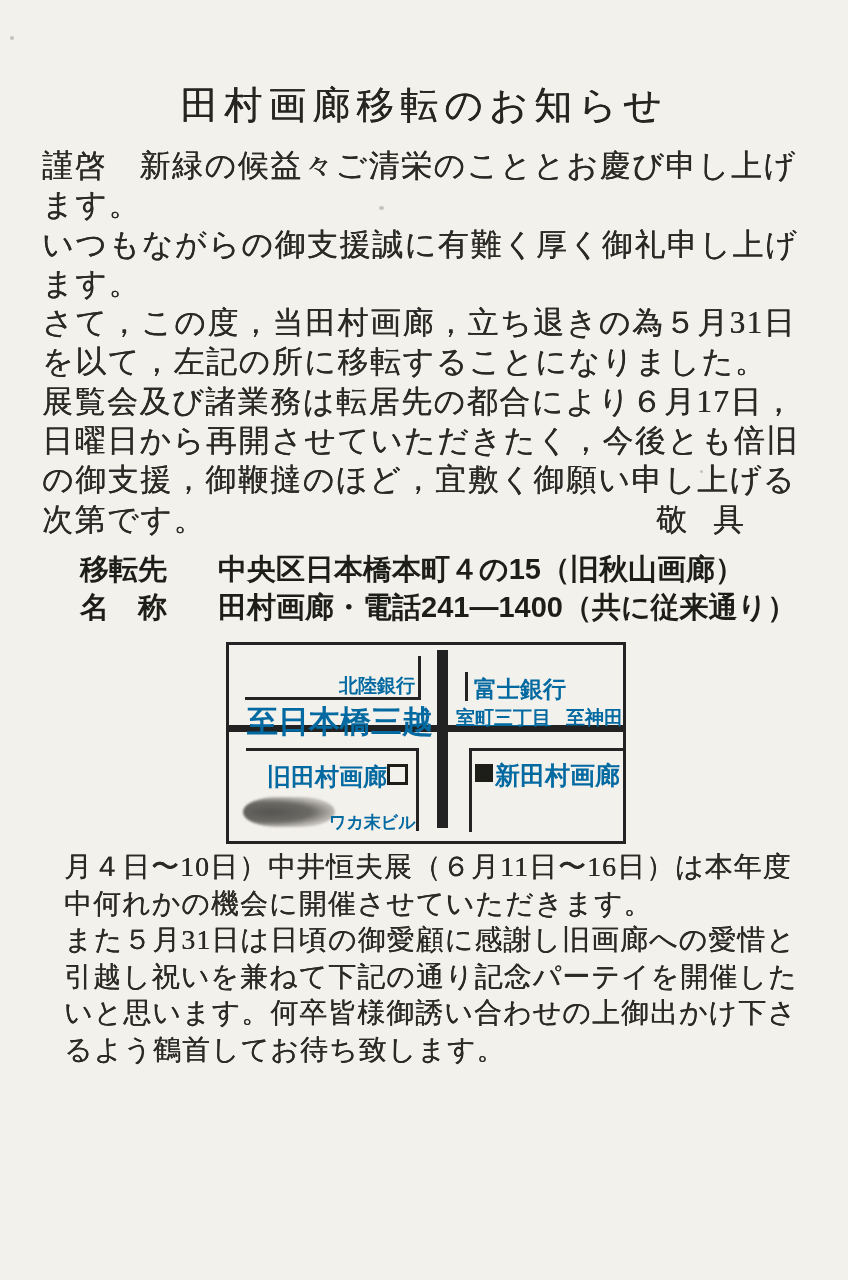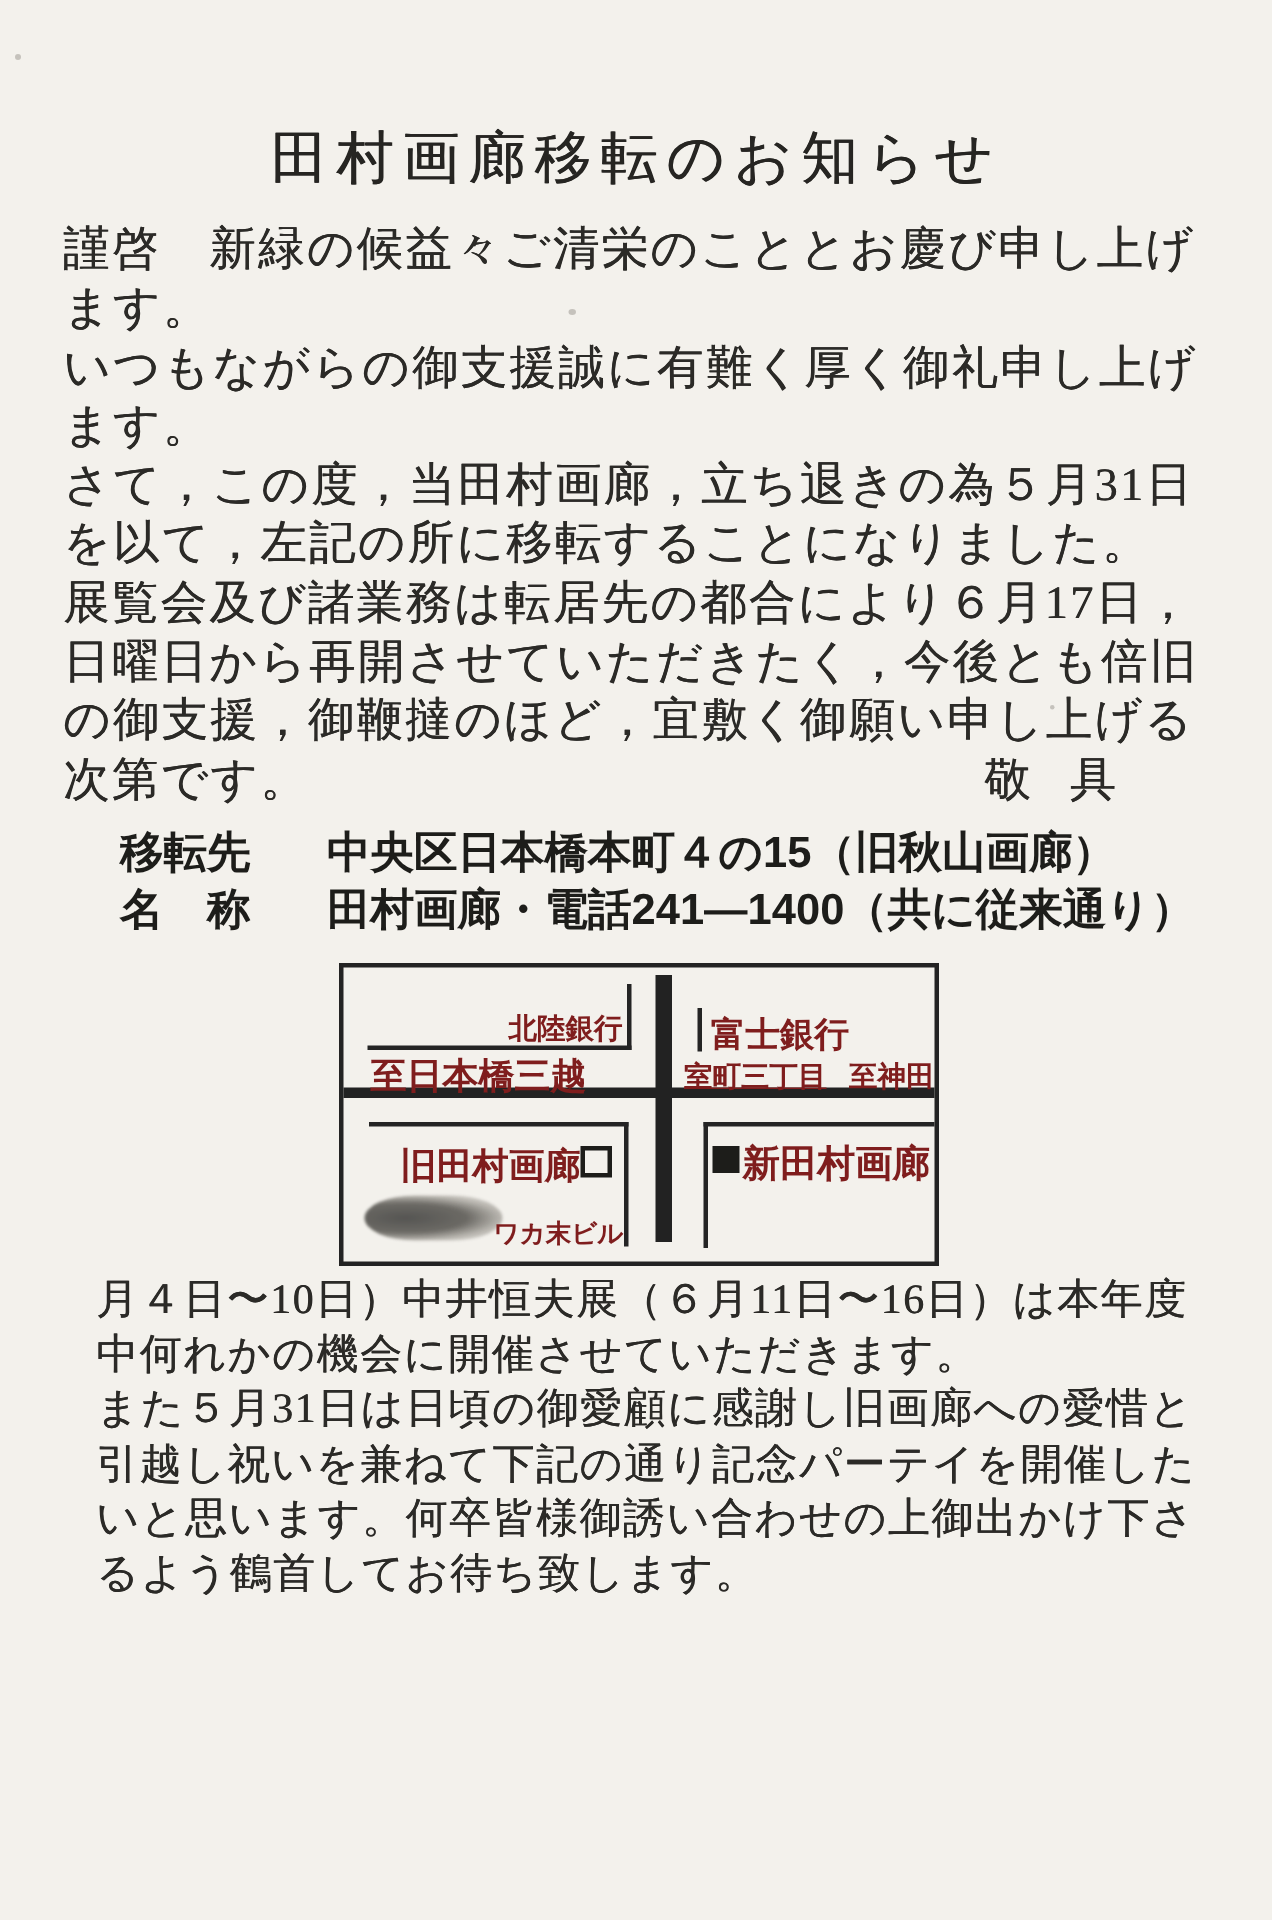--- a/index.html
+++ b/index.html
@@ -40,21 +40,21 @@
   .address-label{display:inline-block;width:138px;}
 
   .map{
     position:absolute;left:226px;top:642px;width:394px;height:196px;
     border:3px solid #232323;background:#f3f1ec;
   }
   .map *{position:absolute;}
   .road-v{left:208px;top:5px;width:11px;height:178px;background:#222;}
   .road-h{left:0;top:80px;width:394px;height:7px;background:#222;}
   .ln{background:#242424;}
-  .map-label{white-space:nowrap;font-family:"Liberation Sans","DejaVu Sans",sans-serif;font-weight:bold;color:#7f1d1d;}
+  .map-label{white-space:nowrap;font-family:"Liberation Sans","DejaVu Sans",sans-serif;font-weight:bold;color:#0369a1;}
   .sq-open{left:158px;top:119px;width:15px;height:15px;border:3px solid #1d1d1a;background:#f3f1ec;}
   .sq-fill{left:246px;top:119px;width:18px;height:18px;background:#1d1d1a;}
   .smudge{
     left:14px;top:152px;width:92px;height:30px;
     background:radial-gradient(ellipse at 30% 50%, #3a3a38 0%, #55534e 45%, rgba(120,116,108,.55) 70%, rgba(243,241,236,0) 100%);
     filter:blur(1.2px);opacity:.85;border-radius:40%/55%;
   }
 
   .body2{
     position:absolute;top:849px;left:64px;width:760px;
@@ -130,21 +130,21 @@
     <div class="road-v"></div>
     <div class="road-h"></div>
 
     <div class="ln" style="left:16px;top:52px;width:176px;height:3px;"></div>
     <div class="ln" style="left:189px;top:11px;width:3px;height:44px;"></div>
     <div class="map-label" style="left:110px;top:28px;font-size:19px;">北陸銀行</div>
 
     <div class="ln" style="left:236px;top:27px;width:3px;height:29px;"></div>
     <div class="map-label" style="left:245px;top:29px;font-size:23px;">富士銀行</div>
 
-    <div class="map-label" style="left:18px;top:56px;font-size:24px;">至日本橋三越</div>
+    <div class="map-label" style="left:18px;top:56px;font-size:31px;">至日本橋三越</div>
     <div class="map-label" style="left:227px;top:60px;font-size:19px;text-decoration:underline;">室町三丁目</div>
     <div class="map-label" style="left:337px;top:60px;font-size:19px;">至神田</div>
 
     <div class="ln" style="left:17px;top:103px;width:173px;height:3px;"></div>
     <div class="ln" style="left:187px;top:103px;width:3px;height:83px;"></div>
     <div class="map-label" style="left:38px;top:116px;font-size:24px;">旧田村画廊</div>
     <div class="sq-open"></div>
     <div class="smudge"></div>
     <div class="map-label" style="left:100px;top:166px;font-size:17px;">ワカ末ビル</div>
 

